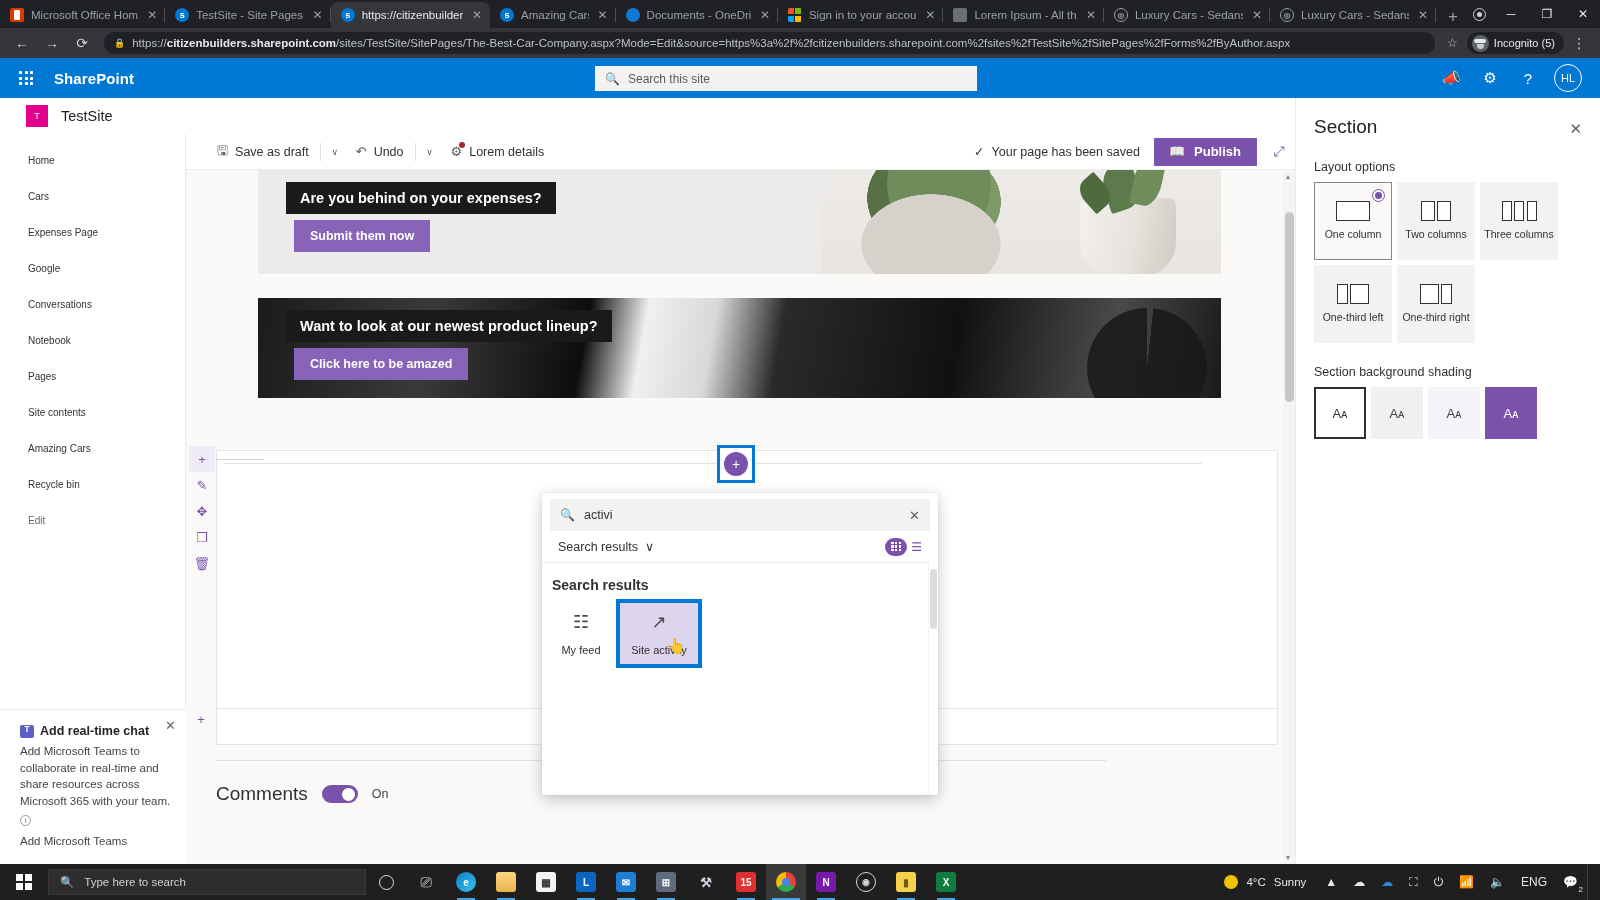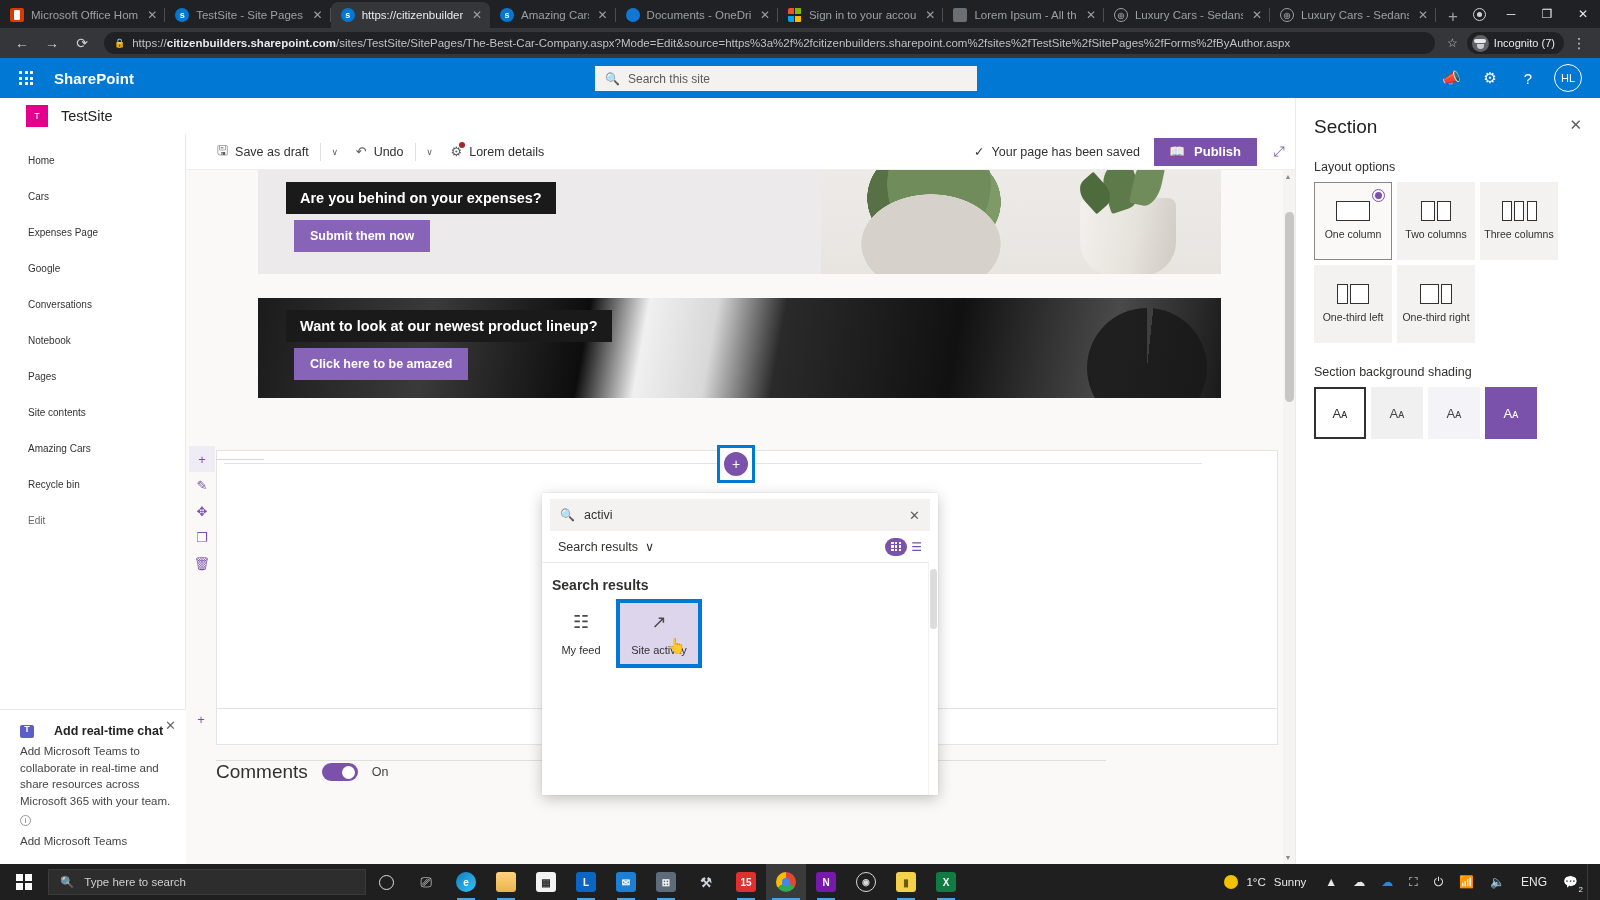--- a/index.html
+++ b/index.html
@@ -181,21 +181,21 @@
 
   
   .teams-promo {
     position: absolute; left: 0; bottom: 36px; width: 186px; height: 155px;
     background: #fff; border-top: 1px solid #edebe9; padding: 14px 14px 0 20px;
   }
   .promo-close {
     position: absolute; right: 10px; top: 8px; font-size: 13px; color: #666;
   }
   .promo-title {
-    display: flex; align-items: center; gap: 20px; font-size: 12.5px;
+    display: flex; align-items: center; gap: 6px; font-size: 12.5px;
     font-weight: bold; color: #242424; margin-bottom: 5px;
   }
   .teams-glyph {
     width: 14px; height: 13px; background: #5b5fc7; border-radius: 2px;
     position: relative; flex: 0 0 14px;
   }
   .teams-glyph::after {
     content: "T"; position: absolute; left: 0; top: -1px; width: 14px;
     text-align: center; color: #fff; font-size: 9px; font-weight: bold;
   }
@@ -345,21 +345,21 @@
   }
   .lower-strip {
     position: absolute; left: 30px; top: 539px; width: 1062px; height: 36px;
     background: #fff; border: 1px solid #e6e4e1; border-top: none;
   }
 
   
   .comments-wrap { position: absolute; left: 30px; top: 590px; width: 1020px; }
   .comments-rule { width: 890px; height: 1px; background: #e1dfdd; }
   .comments-row {
-    display: flex; align-items: center; gap: 14px; 
+    display: flex; align-items: center; gap: 14px; margin-top: 22px;
   }
   .comments-title { font-size: 19px; color: #323130; }
   .toggle {
     width: 36px; height: 18px; border-radius: 10px; background: #7b52ab;
     position: relative;
   }
   .toggle .knob {
     position: absolute; right: 2.5px; top: 2.5px; width: 13px; height: 13px;
     border-radius: 50%; background: #fff;
   }
@@ -424,21 +424,21 @@
     position: absolute; right: 1px; top: 8px; width: 7px; height: 60px;
     background: #dcdcdc; border-radius: 4px;
   }
 
   
   .pane {
     position: absolute; top: 98px; left: 1295px; width: 305px; height: 766px;
     background: #fff; border-left: 1px solid #edebe9;
   }
   .pane-head {
-    display: flex; align-items: flex-start; padding: 18px 18px 0 18px;
+    display: flex; align-items: flex-end; padding: 18px 18px 0 18px;
   }
   .pane-title { font-size: 19px; color: #201f1e; }
   .pane-close { margin-left: auto; font-size: 15px; color: #605e5c; }
   .pane-sect-label {
     font-size: 12.5px; color: #323130; padding: 22px 8px 8px 18px;
   }
   .layout-grid {
     display: grid; grid-template-columns: repeat(3, 78px); gap: 5px;
     padding-left: 18px;
   }
@@ -601,21 +601,21 @@
     <div class="navbtn">←</div>
     <div class="navbtn">→</div>
     <div class="navbtn">⟳</div>
     <div class="omnibox">
       <span class="lock">🔒</span>
       <span class="url"><span>https://</span><b>citizenbuilders.sharepoint.com</b><span>/sites/TestSite/SitePages/The-Best-Car-Company.aspx?Mode=Edit&amp;source=https%3a%2f%2fcitizenbuilders.sharepoint.com%2fsites%2fTestSite%2fSitePages%2fForms%2fByAuthor.aspx</span></span>
     </div>
     <div class="star">☆</div>
     <div class="incognito-chip">
       <span class="incog-face"></span>
-      <span>Incognito (7)</span>
+      <span>Incognito (5)</span>
     </div>
     <div class="kebab">⋮</div>
   </div>
 
   <div class="suite-bar">
     <div class="waffle">
       <span class="waffle-grid">
           <i></i>
           <i></i>
           <i></i>
@@ -918,21 +918,21 @@
     <div class="tb-ico running">
         <span class="app-sq" style="background:#f5d04a;color:#6b5a10;">▮</span>
       </div>
     <div class="tb-ico running">
         <span class="app-sq" style="background:#107c41;">X</span>
       </div>
 
     <div class="tray">
       <div class="weather">
         <span class="sun"></span>
-        <span>1°C</span>
+        <span>4°C</span>
         <span>Sunny</span>
       </div>
       <div class="tray-ico">▲</div>
       <div class="tray-ico">☁</div>
       <div class="tray-ico" style="color:#2b88d8;">☁</div>
       <div class="tray-ico">⛶</div>
       <div class="tray-ico">⏻</div>
       <div class="tray-ico">📶</div>
       <div class="tray-ico">🔈</div>
       <div class="tray-ico">ENG</div>

